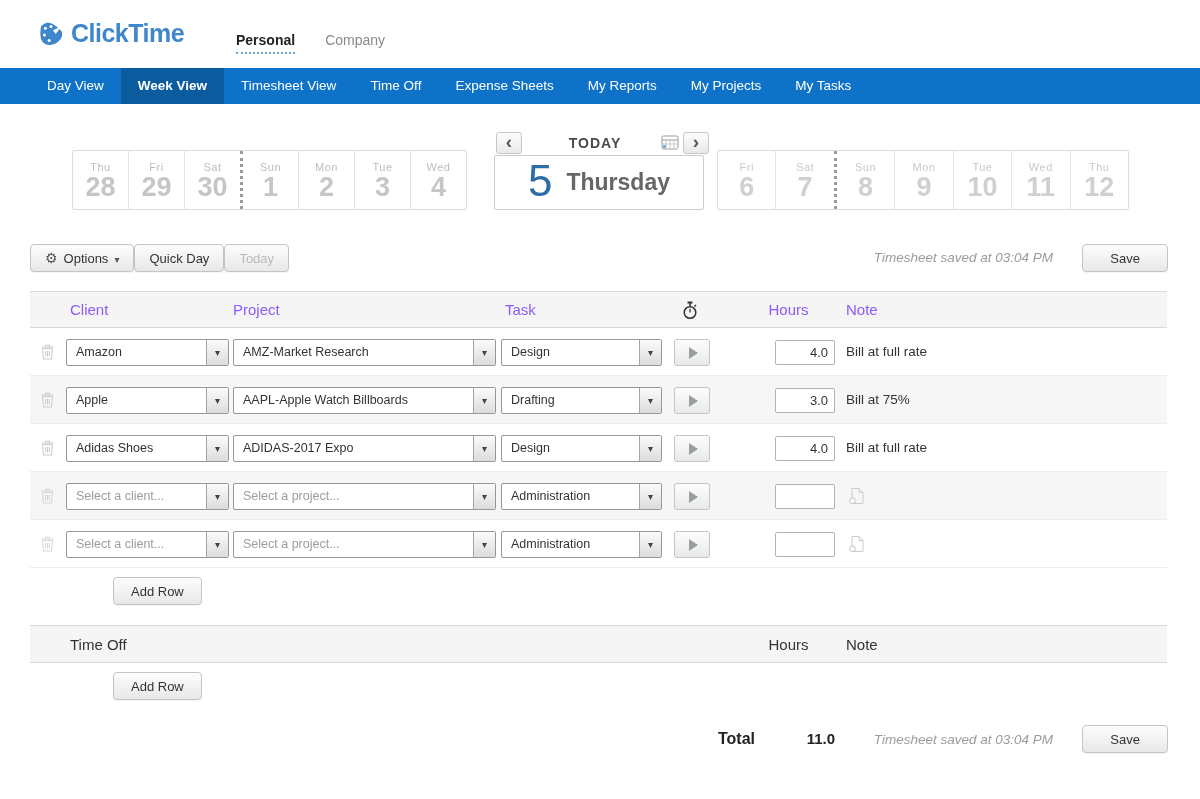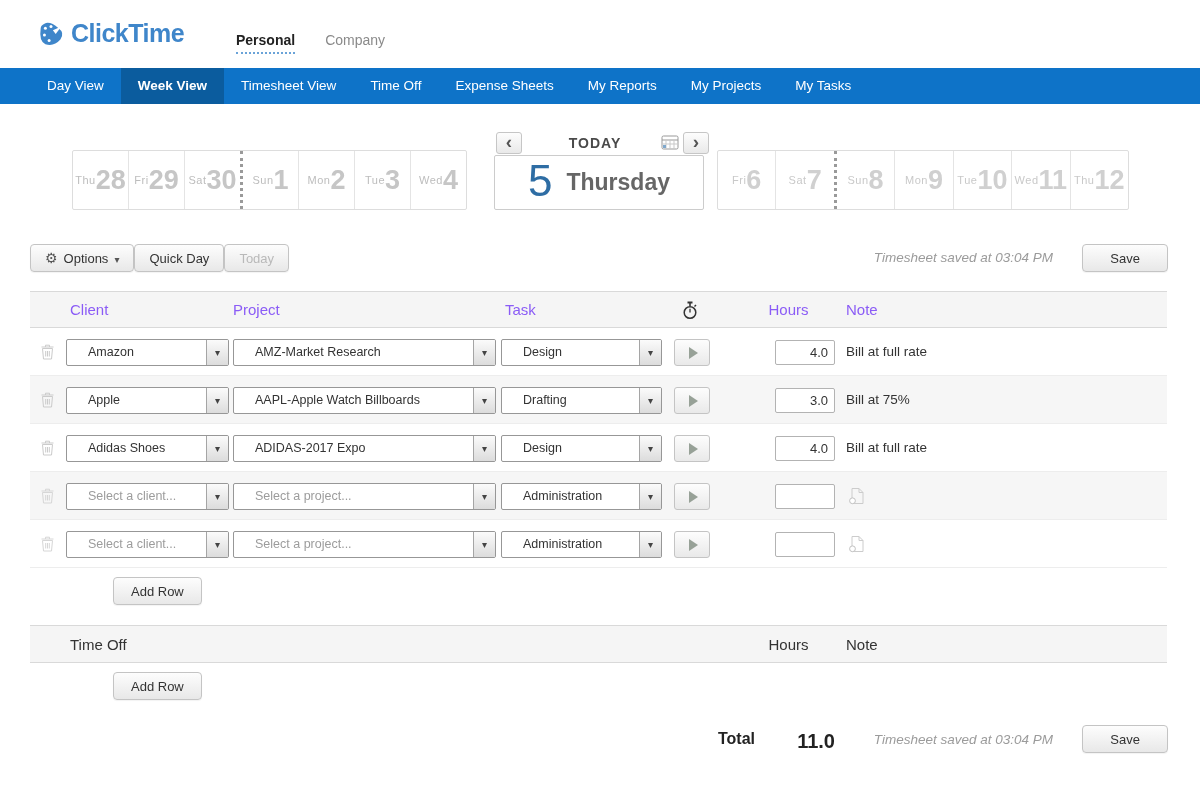--- a/index.html
+++ b/index.html
@@ -16,21 +16,21 @@
 
   
   .navbar { position:absolute; top:68px; left:0; width:1200px; height:36px; background:#0e73c8; display:flex; padding-left:30px; }
   .nav-item { color:#fff; font-size:13.5px; line-height:36px; padding:0 17px; cursor:pointer; white-space:nowrap; }
   .nav-item.active { background:#0b5c9e; font-weight:bold; }
 
   
   .daystrip { position:absolute; top:150px; height:60px; border:1px solid #ddd; border-radius:2px; display:flex; background:#fff; }
   .daystrip.left { left:72px; width:395px; }
   .daystrip.right { left:717px; width:412px; }
-  .daycell { flex:1; display:flex; flex-direction:row; align-items:center; justify-content:center; cursor:pointer; border-left:1px solid #e4e4e4;text-align:center; }
+  .daycell { flex:1; display:flex; flex-direction:column; align-items:center; justify-content:center; cursor:pointer; border-left:1px solid #e4e4e4;text-align:center; }
   .daycell:first-child { border-left:none; }
   .daycell.boundary { border-left:3px dotted #9a9a9a; }
   .daycell .dow { font-size:11px; color:#bdbdbd; letter-spacing:0.5px; margin-bottom:1px; }
   .daycell .num { font-size:27px; font-weight:bold; color:#c6c6c6; line-height:26px; }
   .daystrip.right .dow { color:#c9c9c9; }
   .daystrip.right .num { color:#d0d0d0; }
 
   .chev-btn { position:absolute; width:26px; height:22px; border:1px solid #c6c6c6; border-radius:3px;
     background:linear-gradient(#fdfdfd,#e9e9e9); display:flex; align-items:center; justify-content:center; cursor:pointer; }
   .chev-btn.prev { left:496px; top:132px; }
@@ -66,21 +66,21 @@
   .sheet-header span, .sheet-header .h-ico { position:absolute; top:0; line-height:36px; font-size:15px; color:#8b5cf6; }
   .h-client { left:40px; } .h-project { left:203px; } .h-task { left:475px; }
   .h-timer { left:652px; top:9px !important; line-height:normal !important; }
   .h-hours { left:725px; width:67px; text-align:center; }
   .h-note { left:816px; }
 
   .row { position:relative; height:48px; border-bottom:1px solid #ededed; background:#fff; }
   .row.alt { background:#f6f6f6; }
   .c-trash { position:absolute; left:11px; top:16px; cursor:pointer; }
   .sel { position:absolute; top:11px; height:27px; background:#fff; border:1px solid #979797; border-radius:2px;
-    font-size:12.5px; color:#333; line-height:25px; padding-left:21px; padding-right:26px; overflow:hidden;
+    font-size:12.5px; color:#333; line-height:25px; padding-left:9px; padding-right:26px; overflow:hidden;
     white-space:nowrap; cursor:pointer; }
   .sel-arrow { position:absolute; right:0; top:0; bottom:0; width:22px; border-left:1px solid #a5a5a5;
     background:linear-gradient(#fbfbfb,#dcdcdc); display:flex; align-items:center; justify-content:center; }
   .sel-arrow::before { content:"\25BE"; font-size:10px; color:#444; }
   .sel.placeholder { color:#9c9c9c; }
   .c-client { left:36px; width:163px; }
   .c-project { left:203px; width:263px; }
   .c-task { left:471px; width:161px; }
   .play-btn { position:absolute; left:644px; top:11px; width:36px; height:27px; border:1px solid #c4c4c4; border-radius:3px;
     background:linear-gradient(#fdfdfd,#e9e9e9); display:flex; align-items:center; justify-content:center; cursor:pointer; }
@@ -94,21 +94,21 @@
   .addrow-wrap { position:relative; height:57px; background:#fff; }
   .addrow-btn { position:absolute; left:40px; top:9px; padding:0 17px;margin-left:43px; }
 
   .timeoff-header { position:relative; height:38px; background:#f5f5f5; border-top:1px solid #d9d9d9; border-bottom:1px solid #d9d9d9; }
   .timeoff-header span { position:absolute; top:0; line-height:37px; font-size:15px; color:#333; }
   .t-title { left:40px; }
 
   
   .footer { position:absolute; left:30px; right:32px; top:722px; height:40px; }
   .f-total-label { position:absolute; left:688px; top:8px; font-size:16px; font-weight:bold; color:#222; }
-  .f-total-value { position:absolute; left:738px; width:67px; top:8px; text-align:right; font-size:20px; font-weight:bold; color:#222; }
+  .f-total-value { position:absolute; left:738px; width:67px; top:8px; text-align:right; font-size:15px; font-weight:bold; color:#222; }
 
   svg { display:block; }
 </style>
 </head>
 <body>
 
 <div class="page">
 
   <div class="topbar">
     <div class="logo">

